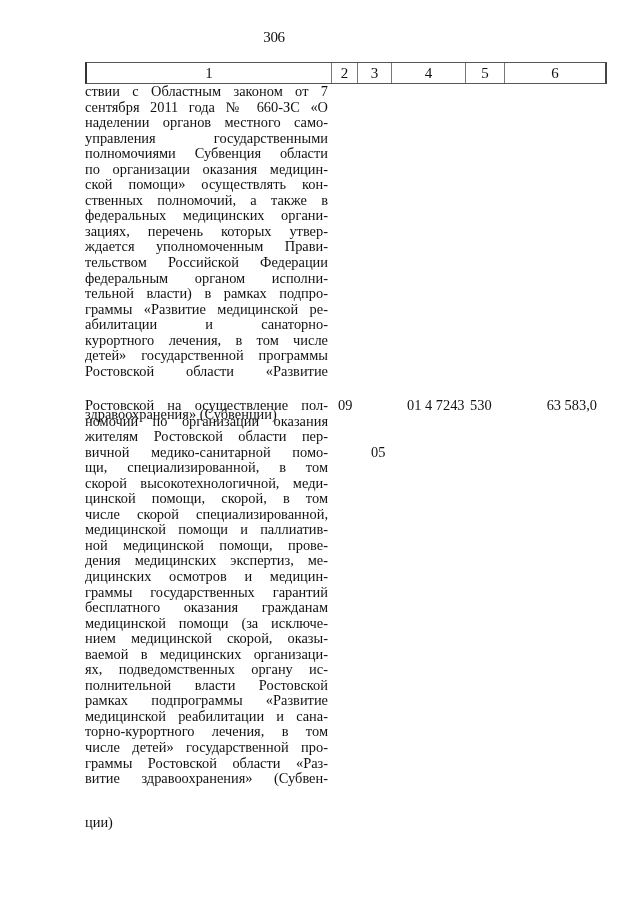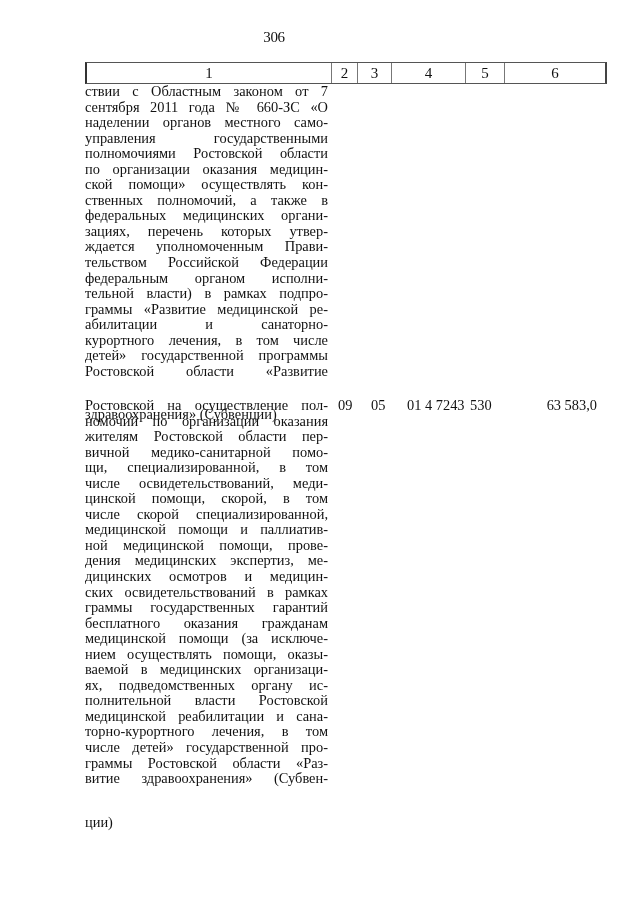--- a/index.html
+++ b/index.html
@@ -33,21 +33,21 @@
     position: absolute; left: 0; width: 243px;
     font-size: 14.4px; line-height: 15.55px; text-align: justify;
     hyphens: manual;
   }
   .row .desc .ln { display: block; text-align: justify; text-align-last: justify; white-space: nowrap; }
   .row .desc .ln.last { text-align-last: left; margin-top: 28px; }
   .row .cell { position: absolute; top: 0; font-size: 14.4px; line-height: 15.55px; white-space: nowrap; }
   .row1 { top: 84px; }
   .row2 { top: 398px; }
   .cell.sec { left: 253px; }
-  .cell.sub { left: 286px; }
+  .cell.sub { left: 286px; margin-top: 47px; }
   .cell.csr { left: 322px; }
   .cell.vr  { left: 385px; text-align: center; }
   .cell.amt { right: 10px; }
 </style>
 </head>
 <body>
 
 <div class="page-num">306</div>
 
 <div class="tbl-header">
@@ -58,21 +58,21 @@
   <div class="hc c5">5</div>
   <div class="hc c6">6</div>
 </div>
 
 <div class="row row1">
   <div class="desc">
       <span class="ln">ствии с Областным законом от 7</span>
       <span class="ln">сентября 2011 года № 660-ЗС «О</span>
       <span class="ln">наделении органов местного само-</span>
       <span class="ln">управления государственными</span>
-      <span class="ln">полномочиями Ростовской области</span>
+      <span class="ln">полномочиями Субвенция области</span>
       <span class="ln">по организации оказания медицин-</span>
       <span class="ln">ской помощи» осуществлять кон-</span>
       <span class="ln">ственных полномочий, а также в</span>
       <span class="ln">федеральных медицинских органи-</span>
       <span class="ln">зациях, перечень которых утвер-</span>
       <span class="ln">ждается уполномоченным Прави-</span>
       <span class="ln">тельством Российской Федерации</span>
       <span class="ln">федеральным органом исполни-</span>
       <span class="ln">тельной власти) в рамках подпро-</span>
       <span class="ln">граммы «Развитие медицинской ре-</span>
@@ -89,35 +89,35 @@
   <div class="cell amt"></div>
 </div>
 
 <div class="row row2">
   <div class="desc">
       <span class="ln">Ростовской на осуществление пол-</span>
       <span class="ln">номочий по организации оказания</span>
       <span class="ln">жителям Ростовской области пер-</span>
       <span class="ln">вичной медико-санитарной помо-</span>
       <span class="ln">щи, специализированной, в том</span>
-      <span class="ln">числе освидетельствований, меди-</span>
+      <span class="ln">скорой высокотехнологичной, меди-</span>
       <span class="ln">цинской помощи, скорой, в том</span>
       <span class="ln">числе скорой специализированной,</span>
       <span class="ln">медицинской помощи и паллиатив-</span>
       <span class="ln">ной медицинской помощи, прове-</span>
       <span class="ln">дения медицинских экспертиз, ме-</span>
       <span class="ln">дицинских осмотров и медицин-</span>
-      <span class="ln">ских освидетельствований в рамках</span>
       <span class="ln">граммы государственных гарантий</span>
       <span class="ln">бесплатного оказания гражданам</span>
       <span class="ln">медицинской помощи (за исключе-</span>
-      <span class="ln">нием осуществлять помощи, оказы-</span>
+      <span class="ln">нием медицинской скорой, оказы-</span>
       <span class="ln">ваемой в медицинских организаци-</span>
       <span class="ln">ях, подведомственных органу ис-</span>
       <span class="ln">полнительной власти Ростовской</span>
+      <span class="ln">рамках подпрограммы «Развитие</span>
       <span class="ln">медицинской реабилитации и сана-</span>
       <span class="ln">торно-курортного лечения, в том</span>
       <span class="ln">числе детей» государственной про-</span>
       <span class="ln">граммы Ростовской области «Раз-</span>
       <span class="ln">витие здравоохранения» (Субвен-</span>
       <span class="ln last">ции)</span>
     </div>
   <div class="cell sec">09</div>
   <div class="cell sub">05</div>
   <div class="cell csr">01 4 7243</div>

